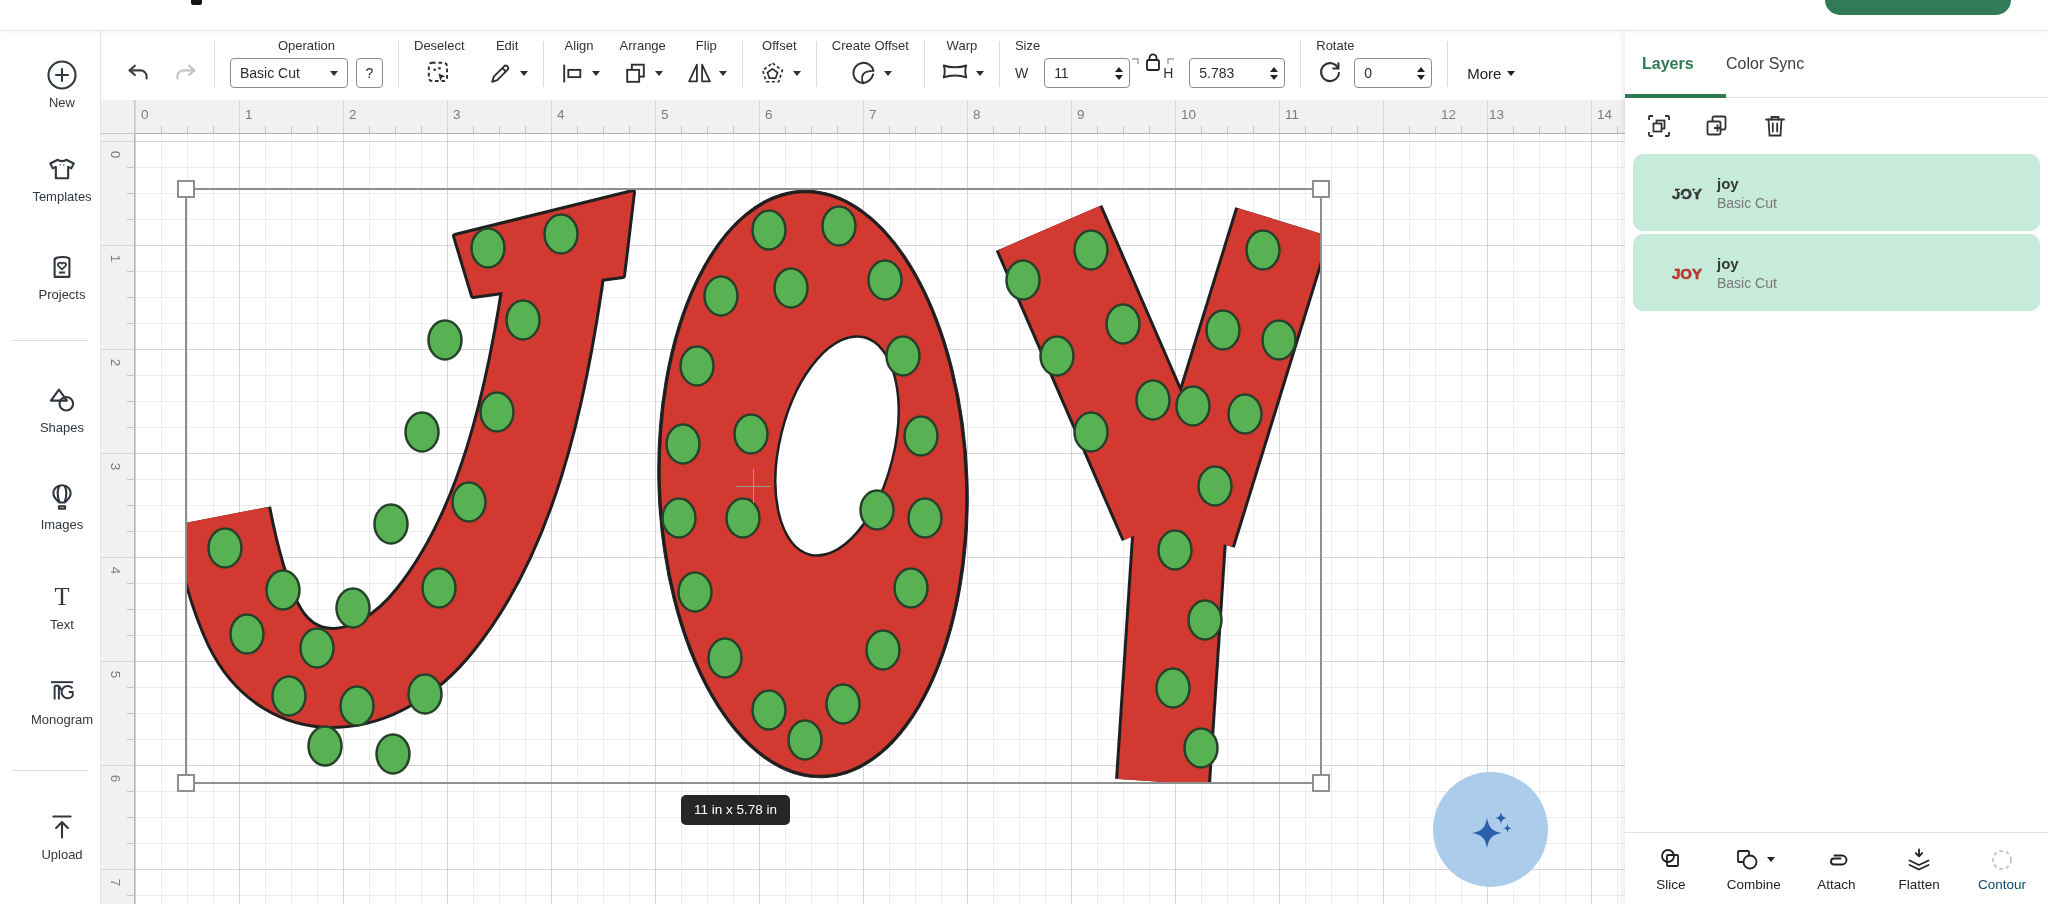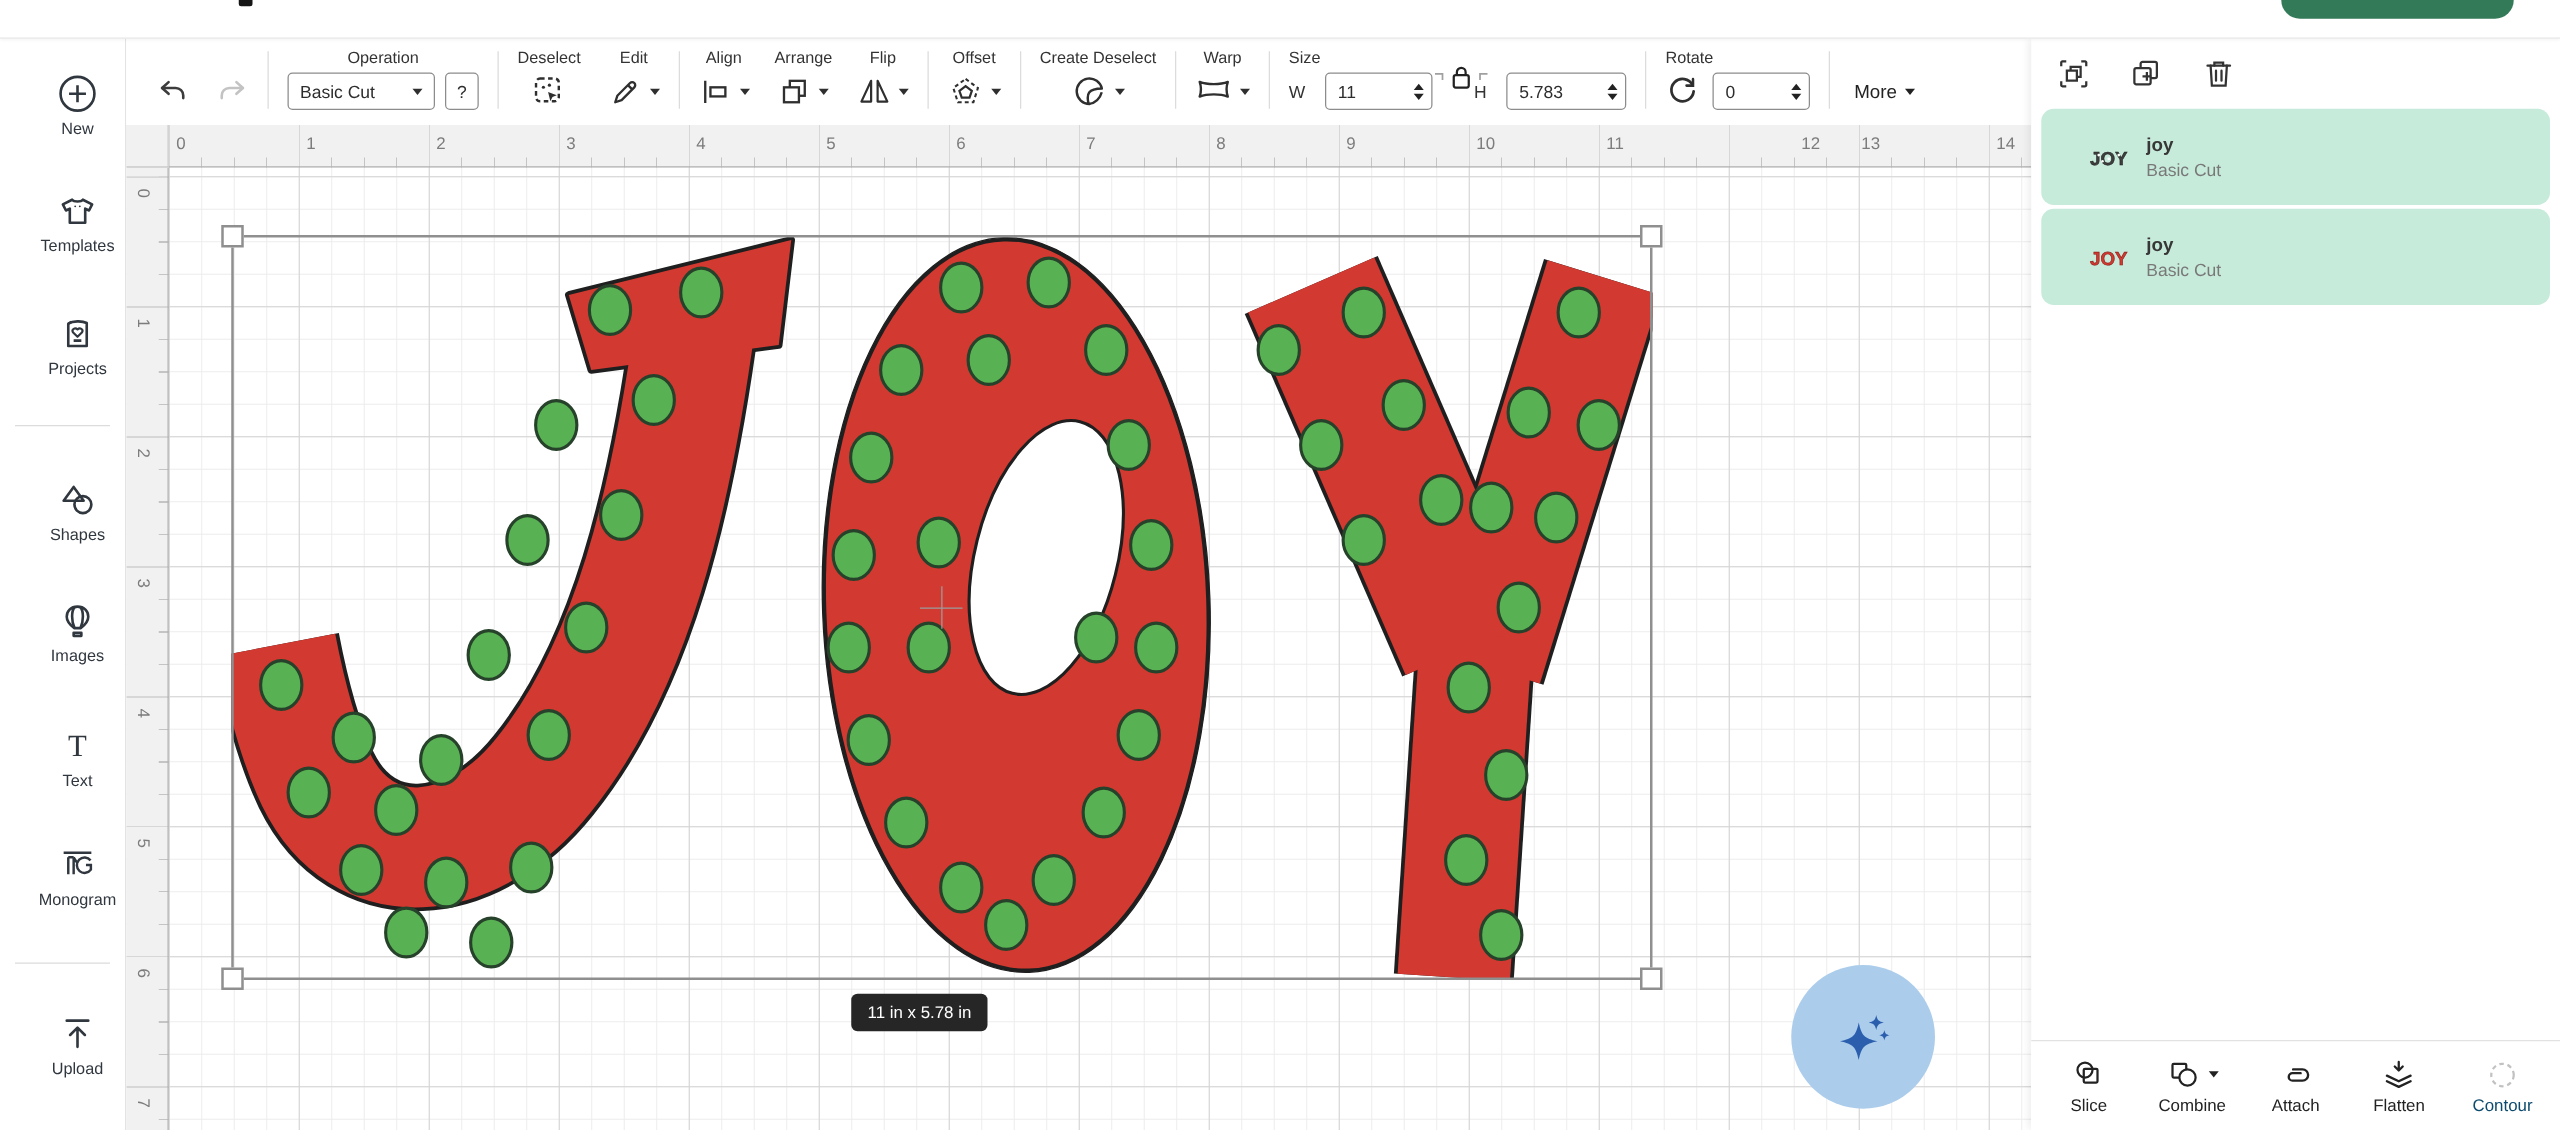--- a/index.html
+++ b/index.html
@@ -312,21 +312,21 @@
               <path d="M14 9.5 L18.8 13.2 L17 18.5 H11 L9.2 13.2 Z" stroke-width="1.7"></path>
             </svg>
           <span class="caret"></span>
         </span>
       </div>
     </div>
 
     <div class="tsep"></div>
 
     <div class="tgroup">
-      <span class="tlabel">Create Deselect</span>
+      <span class="tlabel">Create Offset</span>
       <div class="tctrl">
         <span class="iconbtn">
           <svg width="30" height="30" viewBox="0 0 28 28" fill="none" stroke="#2f2f2f" stroke-width="1.8" stroke-linejoin="round">
               <path d="M14.5 23.5 a9.5 9.5 0 1 1 9.3 -11.5 c-4.5 0-8 1-9.5 3 s-1.3 6-0.2 8.5 Z"></path>
               <path d="M14.3 23.4 c4.5-0.5 8.3-4.2 9.4-8.6"></path>
             </svg>
           <span class="caret"></span>
         </span>
       </div>
     </div>
@@ -536,20 +536,25 @@
     <div class="fab" style="background: rgb(171, 205, 235);">
       <svg width="52" height="52" viewBox="0 0 52 52" fill="#2b5fae">
         <path d="M22 14 C24.2 24.4 26.6 26.8 37 29 C26.6 31.2 24.2 33.6 22 44 C19.8 33.6 17.4 31.2 7 29 C17.4 26.8 19.8 24.4 22 14 Z"></path>
         <path d="M36 8 C36.9 12.1 37.9 13.1 42 14 C37.9 14.9 36.9 15.9 36 20 C35.1 15.9 34.1 14.9 30 14 C34.1 13.1 35.1 12.1 36 8 Z"></path>
         <path d="M42.5 20 C43.1 22.9 43.8 23.6 46.7 24.2 C43.8 24.8 43.1 25.5 42.5 28.4 C41.9 25.5 41.2 24.8 38.3 24.2 C41.2 23.6 41.9 22.9 42.5 20 Z"></path>
       </svg>
     </div>
   </div>
 
   <aside class="panel">
+    <div class="tabs">
+      <span class="tab first active" style="color: rgb(45, 122, 82);">Layers</span>
+      <span class="tab">Color Sync</span>
+      <span class="tab-underline" style="background: rgb(45, 122, 82);"></span>
+    </div>
 
     <div class="layer-tools">
       <span class="iconbtn">
           <svg width="28" height="28" viewBox="0 0 28 28" fill="none" stroke="#333" stroke-width="1.8">
             <path d="M4 8 V4.8 a1 1 0 0 1 0.8 -0.8 H8"></path>
             <path d="M20 4 h3.2 a1 1 0 0 1 0.8 0.8 V8"></path>
             <path d="M24 20 v3.2 a1 1 0 0 1 -0.8 0.8 H20"></path>
             <path d="M8 24 H4.8 a1 1 0 0 1 -0.8 -0.8 V20"></path>
             <rect x="11.5" y="8.5" width="8" height="8"></rect>
             <rect x="8.5" y="11.5" width="8" height="8" fill="#fff"></rect>

